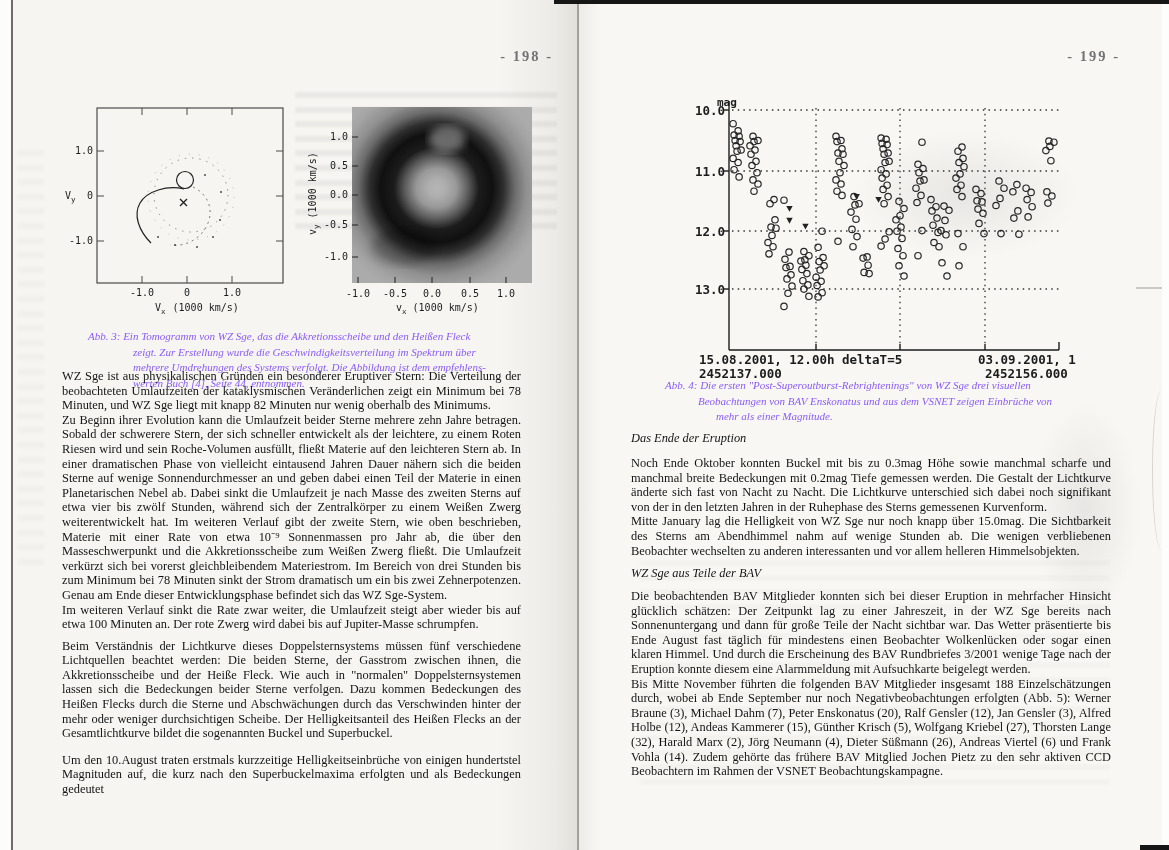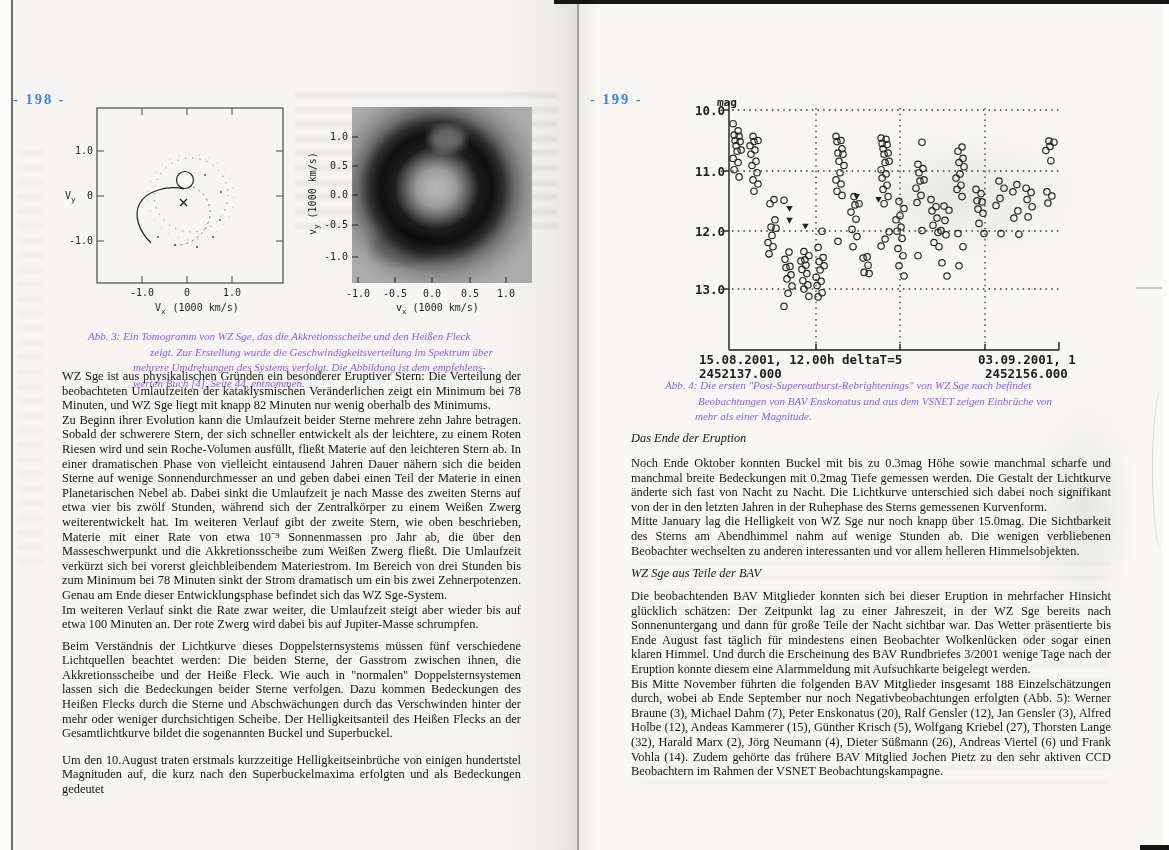--- a/index.html
+++ b/index.html
@@ -15,21 +15,21 @@
   .edge-top{position:absolute;left:554px;top:0;width:615px;height:4px;background:#161616;}
   .edge-bottom-right{position:absolute;left:1140px;top:845px;width:29px;height:5px;background:#161616;}
   .page-curl{position:absolute;left:1152px;top:390px;width:18px;height:160px;
         border-left:1px solid rgba(0,0,0,.14);border-radius:50%;}
   .smudge-dash{position:absolute;left:1136px;top:287px;width:26px;height:2px;background:#9a9a9a;opacity:.5;filter:blur(.6px);}
 
   .ghost{position:absolute;filter:blur(1.1px);
         background:repeating-linear-gradient(to bottom,#8a8a8a 0px,#8a8a8a 6px,transparent 6px,transparent 14.6px);}
   .blotch{position:absolute;background:radial-gradient(ellipse,rgba(125,125,125,.14),transparent 70%);}
 
-  .pagenum{position:absolute;font-size:14.5px;font-weight:bold;letter-spacing:2px;text-align:left;color:#3b82f6;margin-top:43px;}
+  .pagenum{position:absolute;font-size:14.5px;font-weight:bold;letter-spacing:2px;text-align:right;color:#737373;}
   .body-text{position:absolute;font-size:12.4px;line-height:14.6px;text-align:justify;color:#141414;}
   .body-text p{margin:0;}
   .caption{position:absolute;font-style:italic;font-size:11px;line-height:15.7px;color:#8b5cf6;}
   .caption .cl{white-space:nowrap;}
   .heading{position:absolute;font-style:italic;font-size:12.4px;color:#141414;white-space:nowrap;}
   .gap-sm{height:7px;}
   .gap-md{height:12px;}
 
   svg text{fill:#1c1c1c;}
   .axfont{font-family:"DejaVu Sans Mono", monospace;font-size:10px;}
@@ -149,21 +149,21 @@
     <text class="axfont" x="58" y="202" text-anchor="middle">-1.0</text>
     <text class="axfont" x="95" y="202" text-anchor="middle">-0.5</text>
     <text class="axfont" x="132" y="202" text-anchor="middle">0.0</text>
     <text class="axfont" x="170" y="202" text-anchor="middle">0.5</text>
     <text class="axfont" x="206" y="202" text-anchor="middle">1.0</text>
     <text class="axfont" x="96" y="216"><tspan>v</tspan><tspan dy="3" font-size="7.5">x</tspan><tspan dy="-3"> (1000 km/s)</tspan></text>
   </svg>
 
   <div class="caption" style="left:88px;top:329px;width:440px;">
     <div class="cl">Abb. 3: Ein Tomogramm von WZ Sge, das die Akkretionsscheibe und den Heißen Fleck</div>
-    <div class="cl" style="margin-left:62px;">zeigt. Zur Erstellung wurde die Geschwindigkeitsverteilung im Spektrum über</div>
+    <div class="cl" style="margin-left:45px;">zeigt. Zur Erstellung wurde die Geschwindigkeitsverteilung im Spektrum über</div>
     <div class="cl" style="margin-left:45px;">mehrere Umdrehungen des Systems verfolgt. Die Abbildung ist dem empfehlens-</div>
     <div class="cl" style="margin-left:45px;">werten Buch [4], Seite 44, entnommen.</div>
   </div>
 
   <div class="body-text" style="left:62px;top:369px;width:459px;">
     <p>WZ Sge ist aus physikalischen Gründen ein besonderer Eruptiver Stern: Die Verteilung der beobachteten Umlaufzeiten der kataklysmischen Veränderlichen zeigt ein Minimum bei 78 Minuten, und WZ Sge liegt mit knapp 82 Minuten nur wenig oberhalb des Minimums.</p>
     <p>Zu Beginn ihrer Evolution kann die Umlaufzeit beider Sterne mehrere zehn Jahre betragen. Sobald der schwerere Stern, der sich schneller entwickelt als der leichtere, zu einem Roten Riesen wird und sein Roche-Volumen ausfüllt, fließt Materie auf den leichteren Stern ab. In einer dramatischen Phase von vielleicht eintausend Jahren Dauer nähern sich die beiden Sterne auf wenige Sonnendurchmesser an und geben dabei einen Teil der Materie in einen Planetarischen Nebel ab. Dabei sinkt die Umlaufzeit je nach Masse des zweiten Sterns auf etwa vier bis zwölf Stunden, während sich der Zentralkörper zu einem Weißen Zwerg weiterentwickelt hat. Im weiteren Verlauf gibt der zweite Stern, wie oben beschrieben, Materie mit einer Rate von etwa 10⁻⁹ Sonnenmassen pro Jahr ab, die über den Masseschwerpunkt und die Akkretionsscheibe zum Weißen Zwerg fließt. Die Umlaufzeit verkürzt sich bei vorerst gleichbleibendem Materiestrom. Im Bereich von drei Stunden bis zum Minimum bei 78 Minuten sinkt der Strom dramatisch um ein bis zwei Zehnerpotenzen. Genau am Ende dieser Entwicklungsphase befindet sich das WZ Sge-System.</p>
     <p>Im weiteren Verlauf sinkt die Rate zwar weiter, die Umlaufzeit steigt aber wieder bis auf etwa 100 Minuten an. Der rote Zwerg wird dabei bis auf Jupiter-Masse schrumpfen.</p>
     <div class="gap-sm"></div>
     <p>Beim Verständnis der Lichtkurve dieses Doppelsternsystems müssen fünf verschiedene Lichtquellen beachtet werden: Die beiden Sterne, der Gasstrom zwischen ihnen, die Akkretionsscheibe und der Heiße Fleck. Wie auch in "normalen" Doppelsternsystemen lassen sich die Bedeckungen beider Sterne verfolgen. Dazu kommen Bedeckungen des Heißen Flecks durch die Sterne und Abschwächungen durch das Verschwinden hinter der mehr oder weniger durchsichtigen Scheibe. Der Helligkeitsanteil des Heißen Flecks an der Gesamtlichtkurve bildet die sogenannten Buckel und Superbuckel.</p>
@@ -404,23 +404,23 @@
     <text class="chfont" x="85" y="83" text-anchor="end">11.0</text>
     <text class="chfont" x="85" y="143" text-anchor="end">12.0</text>
     <text class="chfont" x="85" y="201" text-anchor="end">13.0</text>
     <text class="chfont" x="59" y="271">15.08.2001, 12.00h  deltaT=5</text>
     <text class="chfont" x="338" y="271">03.09.2001, 1</text>
     <text class="chfont" x="59" y="285">2452137.000</text>
     <text class="chfont" x="345" y="285">2452156.000</text>
   </svg>
 
   <div class="caption" style="left:665px;top:378px;width:460px;">
-    <div class="cl">Abb. 4: Die ersten "Post-Superoutburst-Rebrightenings" von WZ Sge nach befindet</div>
+    <div class="cl">Abb. 4: Die ersten "Post-Superoutburst-Rebrightenings" von WZ Sge drei visuellen</div>
     <div class="cl" style="margin-left:33px;">Beobachtungen von BAV Enskonatus und aus dem VSNET zeigen Einbrüche von</div>
-    <div class="cl" style="margin-left:30px;">mehr als einer Magnitude.</div>
+    <div class="cl" style="margin-left:51px;">mehr als einer Magnitude.</div>
   </div>
 
   <div class="heading" style="left:631px;top:431px;">Das Ende der Eruption</div>
 
   <div class="body-text" style="left:631px;top:456px;width:480px;">
     <p>Noch Ende Oktober konnten Buckel mit bis zu 0.3mag Höhe sowie manchmal scharfe und manchmal breite Bedeckungen mit 0.2mag Tiefe gemessen werden. Die Gestalt der Lichtkurve änderte sich fast von Nacht zu Nacht. Die Lichtkurve unterschied sich dabei noch signifikant von der in den letzten Jahren in der Ruhephase des Sterns gemessenen Kurvenform.</p>
     <p>Mitte January lag die Helligkeit von WZ Sge nur noch knapp über 15.0mag.  Die Sichtbarkeit des Sterns am Abendhimmel nahm auf wenige Stunden ab. Die wenigen verbliebenen Beobachter wechselten zu anderen interessanten und vor allem helleren Himmelsobjekten.</p>
   </div>
 
   <div class="heading" style="left:631px;top:566px;">WZ Sge aus Teile der BAV</div>

